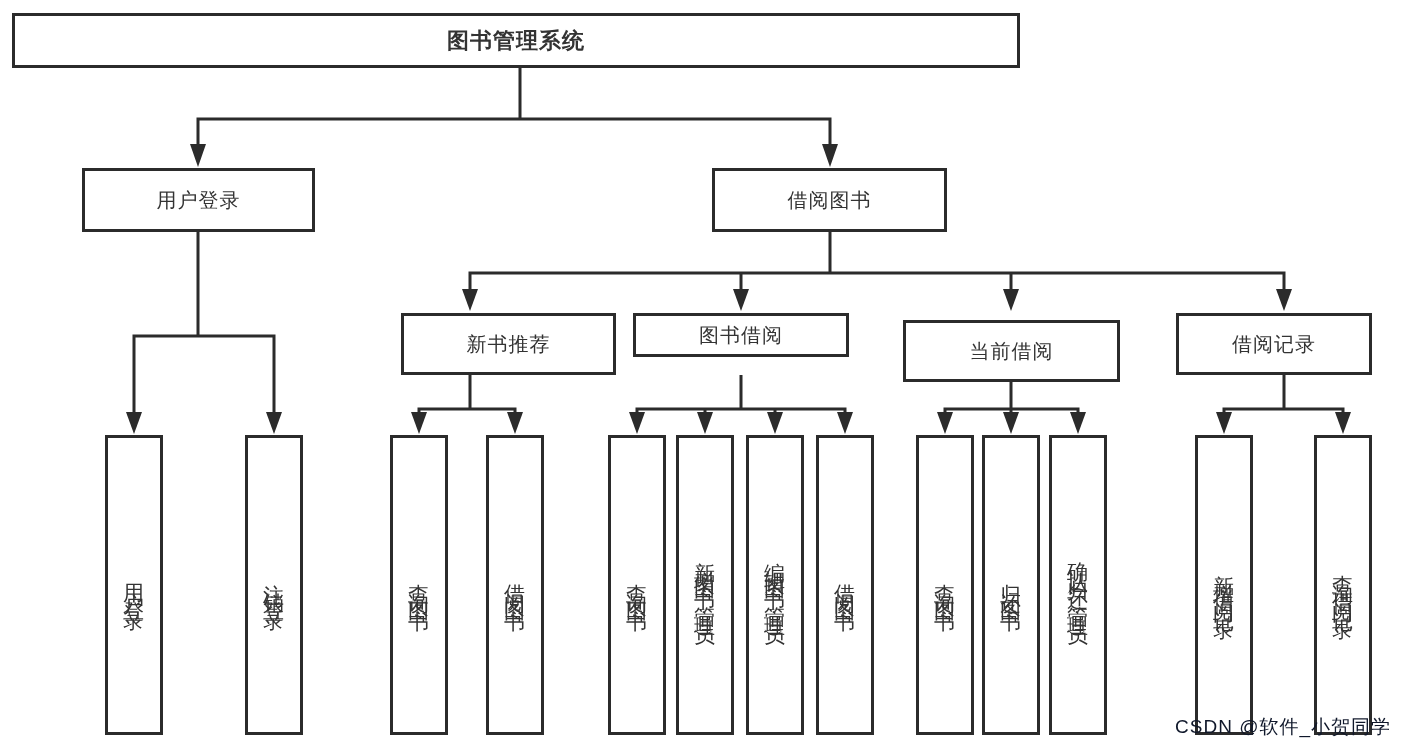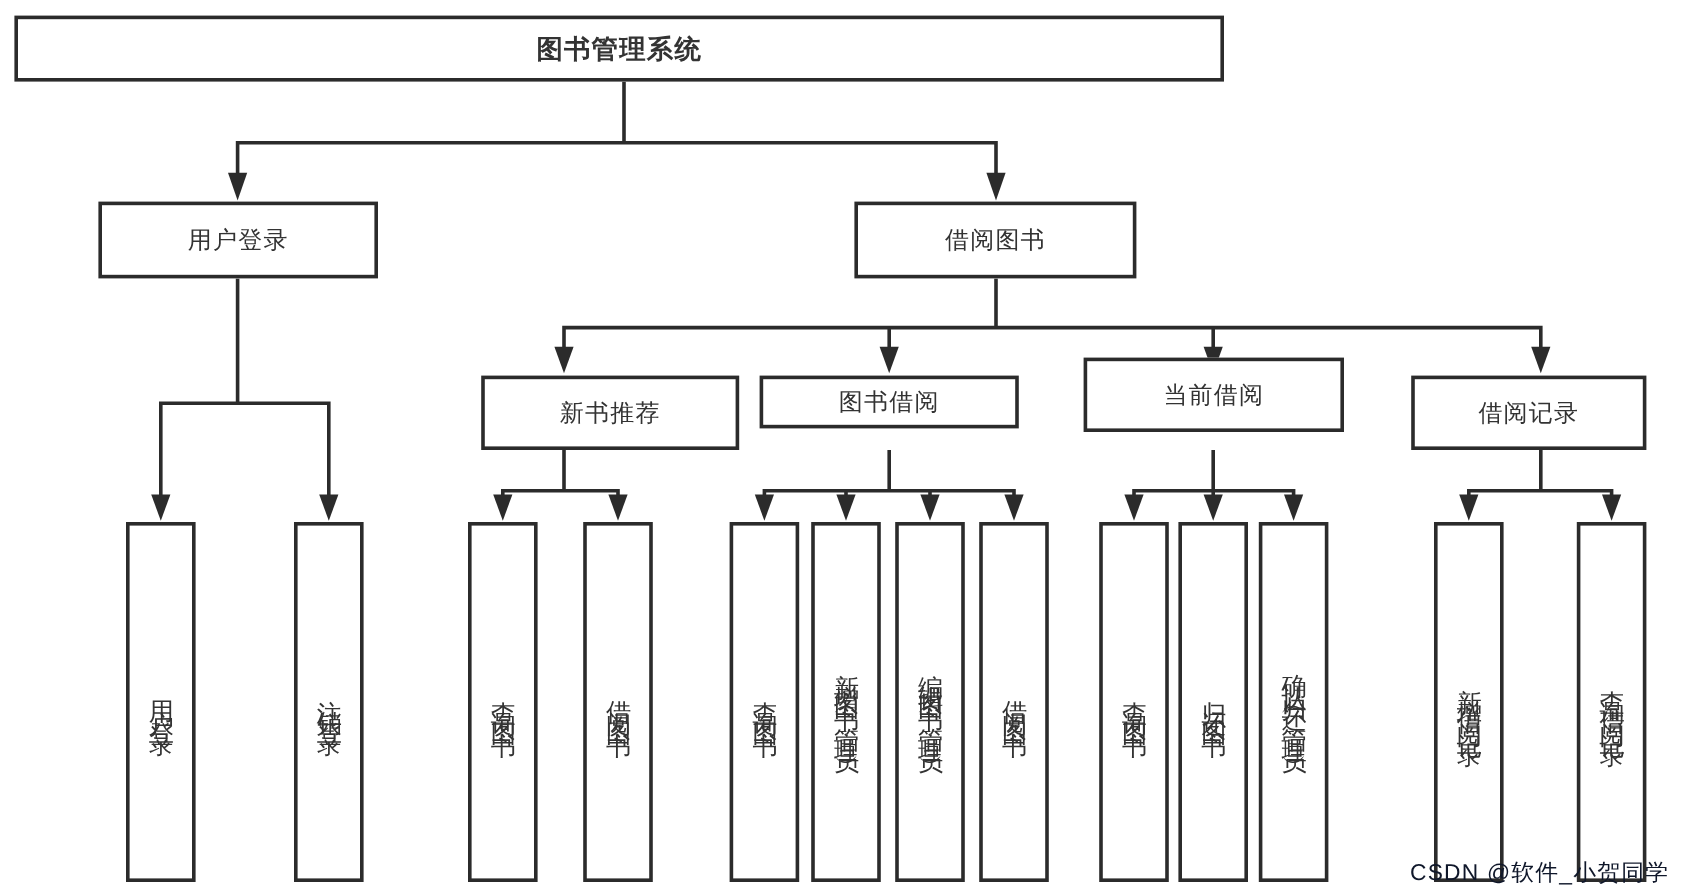--- a/index.html
+++ b/index.html
@@ -99,21 +99,21 @@
     </g>
   </svg>
 
   <div class="node root" style="left:12px; top:13px; width:1008px; height:55px;font-weight:bold;">图书管理系统</div>
 
   <div class="node h" style="left:82px; top:168px; width:233px; height:64px;">用户登录</div>
   <div class="node h" style="left:712px; top:168px; width:235px; height:64px;">借阅图书</div>
 
   <div class="node h" style="left:363px; top:313px; width:215px; height:62px;margin-left:38px;">新书推荐</div>
   <div class="node h" style="left:633px; top:313px; width:216px; height:44px;">图书借阅</div>
-  <div class="node h" style="left:903px; top:298px; width:217px; height:62px;">当前借阅</div>
+  <div class="node h" style="left:903px; top:320px; width:217px; height:62px;">当前借阅</div>
   <div class="node h" style="left:1176px; top:313px; width:196px; height:62px;">借阅记录</div>
 
   <div class="node leaf" style="left:105px;">用户登录</div>
   <div class="node leaf" style="left:245px;">注销登录</div>
 
   <div class="node leaf" style="left:390px;">查询图书</div>
   <div class="node leaf" style="left:486px;">借阅图书</div>
 
   <div class="node leaf" style="left:608px;">查询图书</div>
   <div class="node leaf" style="left:676px;">新增图书（管理员）</div>

